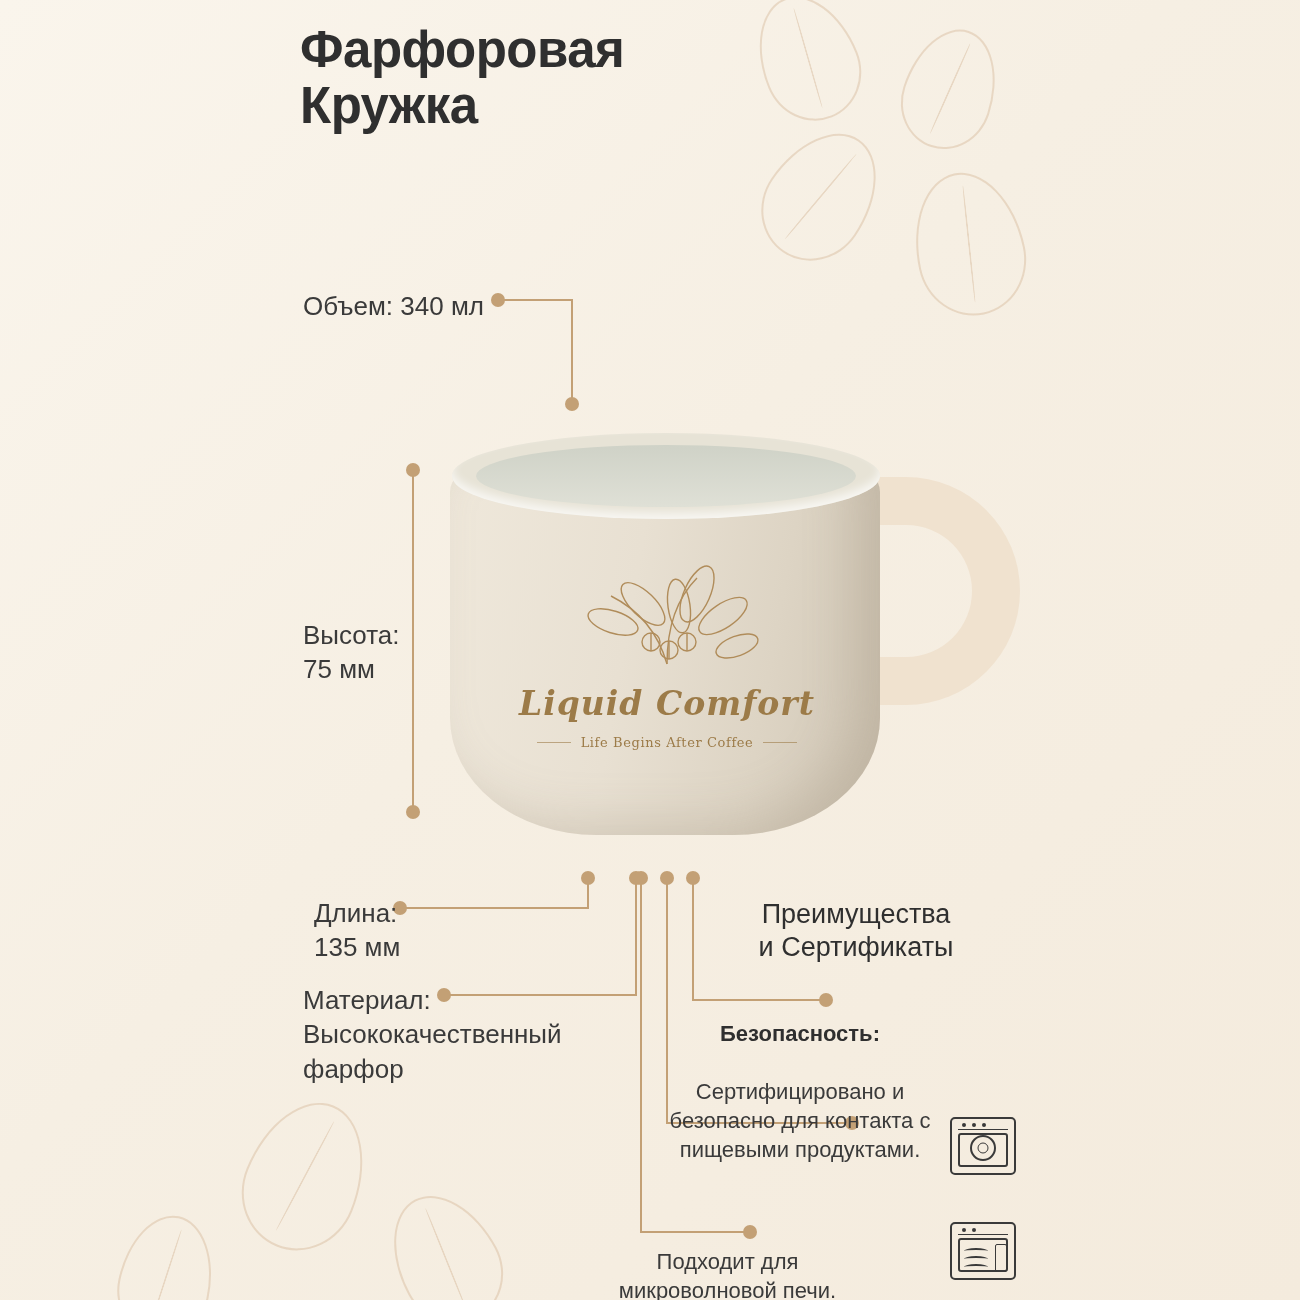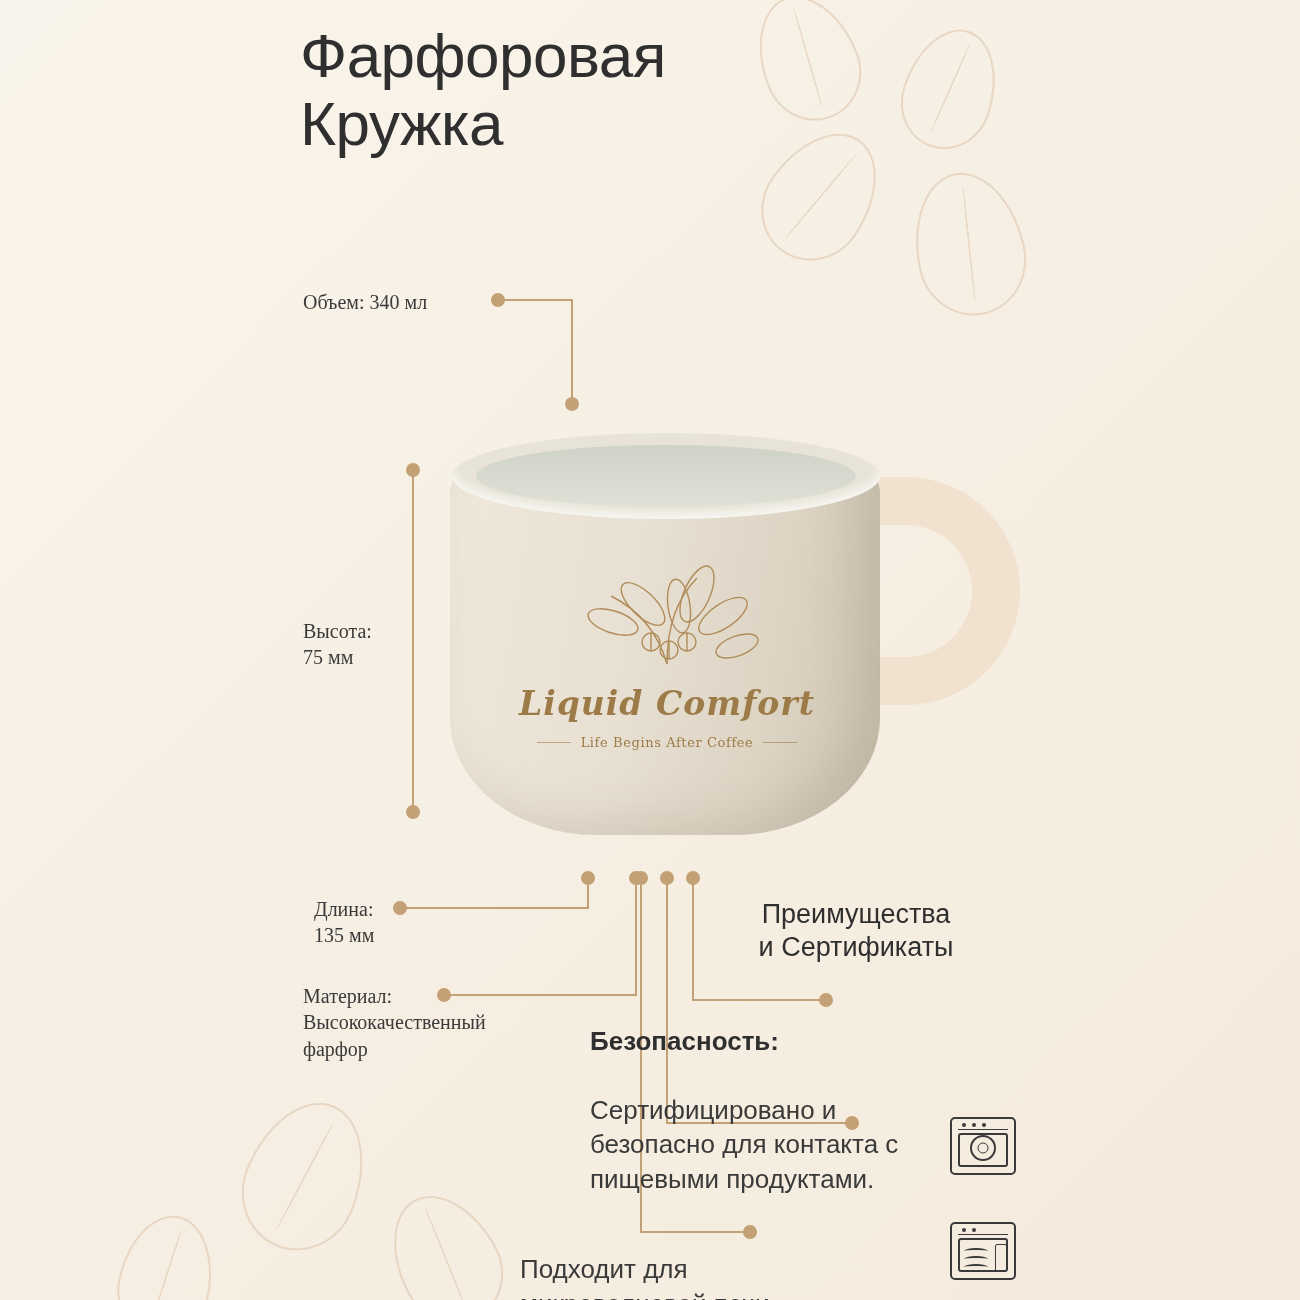--- a/index.html
+++ b/index.html
@@ -46,23 +46,23 @@
   .bean.b4 { width: 104px; height: 140px; top: 172px;  left: 915px;  transform: rotate(-12deg); }
   .bean.b5 { width: 110px; height: 148px; top: 1100px; left: 248px;  transform: rotate(22deg); }
   .bean.b6 { width: 96px;  height: 130px; top: 1192px; left: 396px;  transform: rotate(-28deg); }
   .bean.b7 { width: 88px;  height: 120px; top: 1215px; left: 120px;  transform: rotate(12deg); }
 
   
   .title {
     position: absolute;
     left: 300px;
     top: 22px;
-    font-size: 62px;
+    font-size: 51px;
     line-height: 1.09;
-    font-weight: 400;
+    font-weight: 700;
     letter-spacing: -0.5px;
     color: #2f2f2f;
     white-space: pre-line;
   }
 
   
   .mug-wrap {
     position: absolute;
     left: 430px;
     top: 425px;
@@ -145,25 +145,24 @@
   .brand-tagline::after {
     content: "";
     height: 1px;
     width: 34px;
     background: rgba(156,123,72,0.6);
   }
 
   
   .label {
     position: absolute;
-    font-size: 20px;
+    font-size: 26px;
     line-height: 1.32;
     color: #3a3a3a;
     white-space: pre-line;
-    font-family: Liberation Serif, serif;
   }
 
   .lbl-volume   { left: 303px; top: 289px; }
   .lbl-height   { left: 303px; top: 618px; }
   .lbl-length   { left: 314px; top: 896px; }
   .lbl-material { left: 303px; top: 983px; }
 
   .section-title {
     position: absolute;
     left: 700px;
@@ -172,22 +171,22 @@
     text-align: center;
     font-size: 27px;
     line-height: 1.24;
     color: #2f2f2f;
     white-space: pre-line;
   }
 
   .feat {
     position: absolute;
     width: 420px;
-    text-align: left;
-    font-size: 26px;
+    text-align: center;
+    font-size: 22px;
     line-height: 1.32;
     color: #3a3a3a;
     white-space: pre-line;
   }
   .feat .ft-head { font-weight: 700; color: #2f2f2f; }
   .f-safety { left: 590px; top: 990px; }
   .f-care   { left: 520px; top: 1113px; width: 415px; }
   .f-use    { left: 520px; top: 1218px; width: 415px; }
 
   

